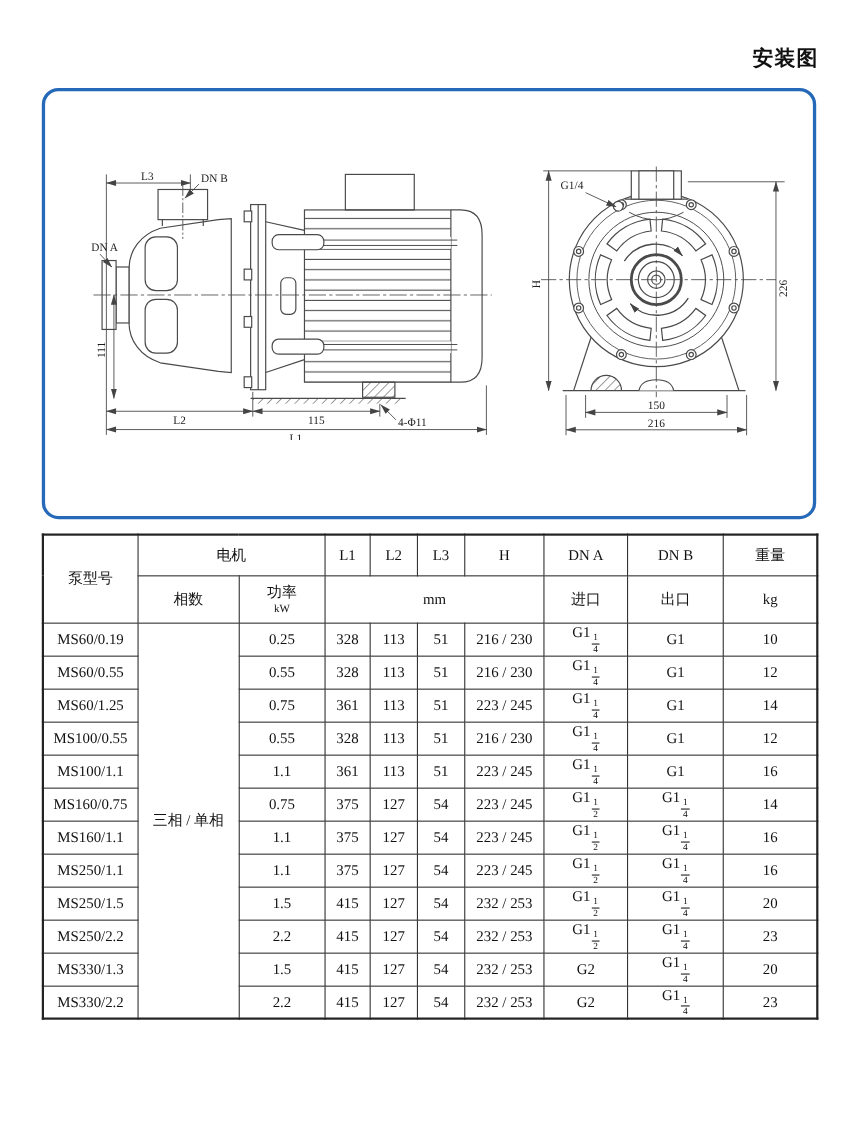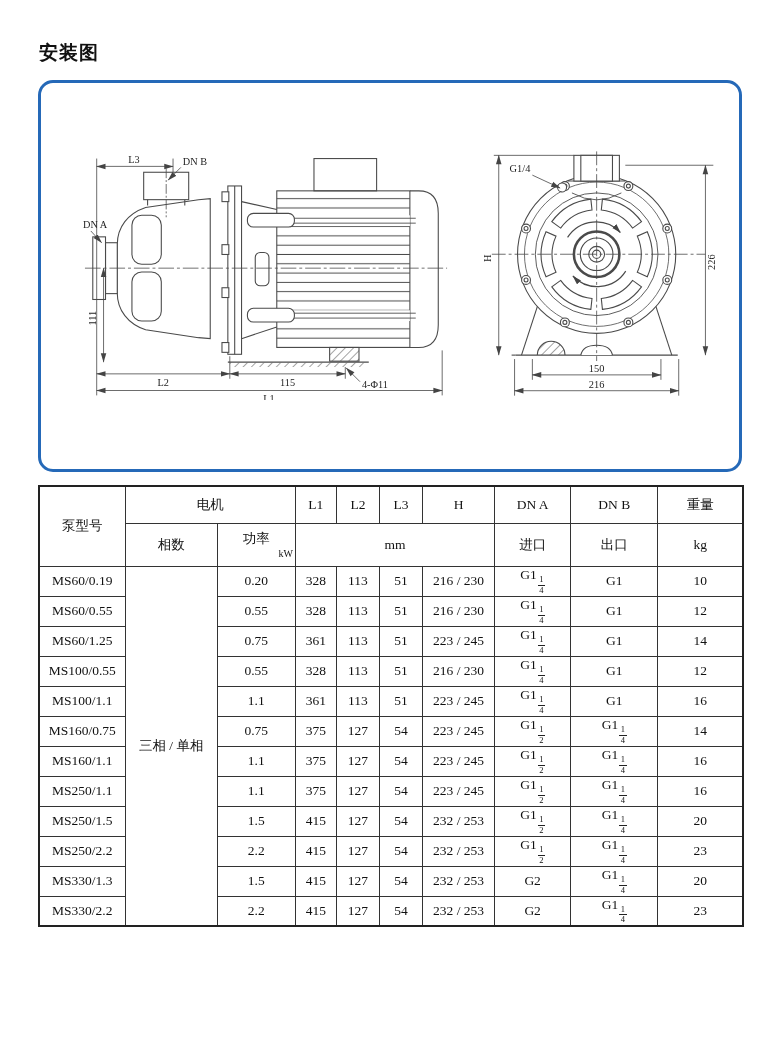--- a/index.html
+++ b/index.html
@@ -6,21 +6,21 @@
   html,body { margin:0; padding:0; }
   body {
     width:780px; height:1041px; background:#ffffff;
     font-family:"Liberation Serif", serif; color:#1a1a1a;
   }
   .page { padding:40px 36px 0 38px; }
 
   .sec-title {
     font-family:"Liberation Sans", sans-serif;
     font-weight:700; font-size:19px; color:#111;
-    margin:0 0 0 1px; letter-spacing:1px;
+    margin:0 0 0 1px; letter-spacing:1px;text-align:right;
   }
 
   .diagram-box {
     margin-top:14px; height:392px; width:704px;
     border:3px solid #2569b8; border-radius:15px;
     background:#ffffff;
     display:flex; align-items:center;
     padding-left:42px; padding-right:14px; gap:16px;
   }
   .diagram-box svg { display:block; }
@@ -37,21 +37,21 @@
     font-size:13.5px; color:#111;
     border:2px solid #222;
   }
   table.spec th, table.spec td {
     border:1px solid #333; text-align:center; vertical-align:middle;
     padding:0 2px; font-weight:normal;
   }
   table.spec thead tr.h1 th { height:37px;font-family:Liberation Serif, serif; }
   table.spec thead tr.h2 th { height:43px; }
   table.spec tbody td { height:30px; }
-  .unit-sub { display:block; font-size:10px; line-height:1; margin-top:1px;text-align:right; }
+  .unit-sub { display:block; font-size:10px; line-height:1; margin-top:1px; }
   .fr {
     display:inline-flex; flex-direction:column; align-items:center;
     font-size:8.5px; line-height:1.15; vertical-align:-3px; margin-left:1px;
   }
   .fr .n { border-bottom:1px solid #222; padding:0 1.5px; }
 </style>
 </head>
 <body>
 
 <div class="page">
@@ -283,21 +283,21 @@
         <th colspan="4">mm</th>
         <th>进口</th>
         <th>出口</th>
         <th>kg</th>
       </tr>
     </thead>
     <tbody>
         <tr>
           <td>MS60/0.19</td>
           <td rowspan="12">三相 / 单相</td>
-          <td>0.20</td>
+          <td>0.25</td>
           <td>328</td>
           <td>113</td>
           <td>51</td>
           <td>216 / 230</td>
           <td>G1<span class="fr">
               <span class="n">1</span>
               <span>4</span>
             </span></td>
           <td>G1</td>
           <td>10</td>

